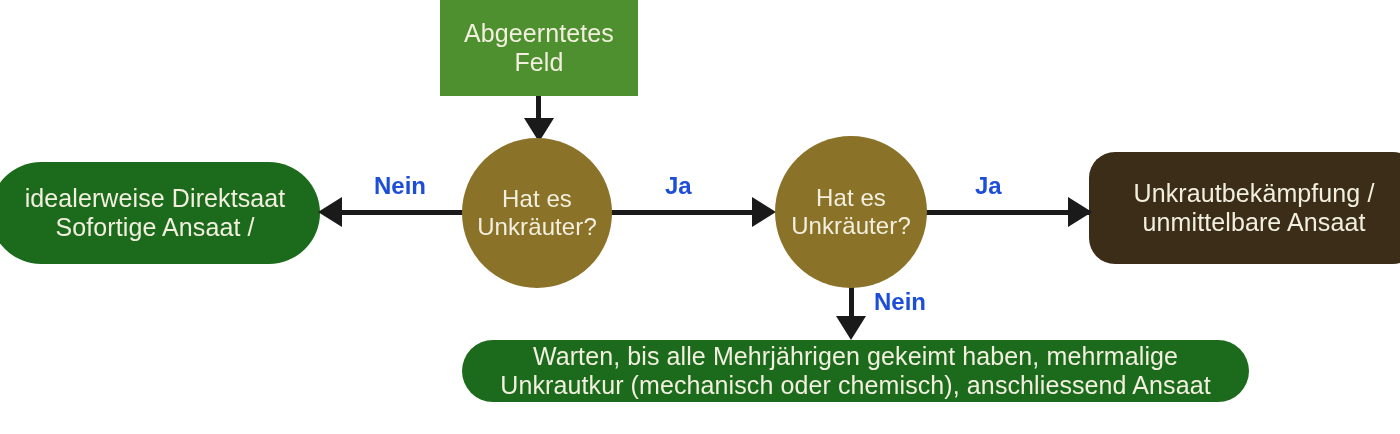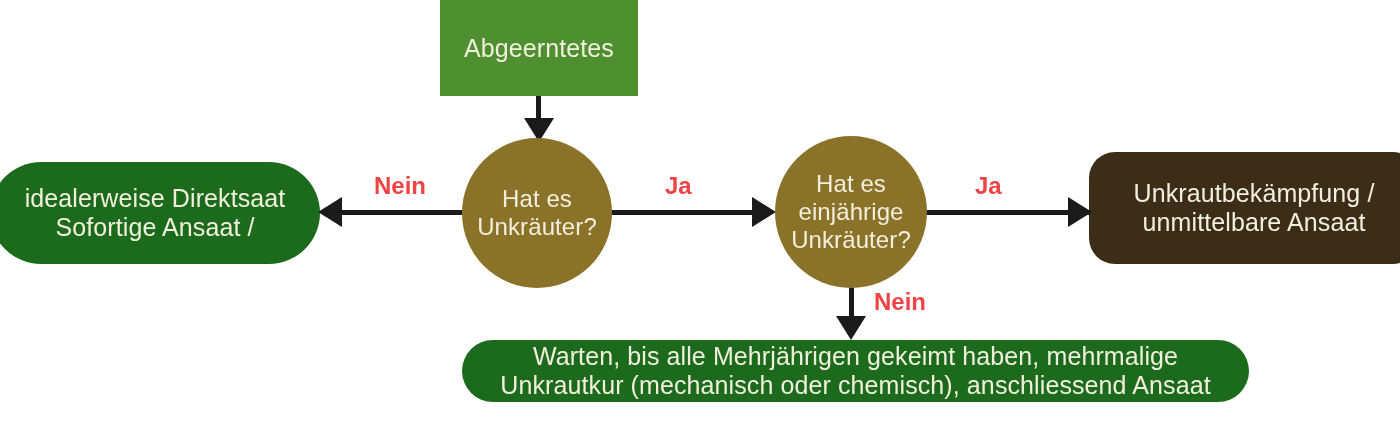--- a/index.html
+++ b/index.html
@@ -120,21 +120,21 @@
     border-left: 24px solid #1a1a1a;
   }
   .arrow-left {
     border-top: 15px solid transparent;
     border-bottom: 15px solid transparent;
     border-right: 24px solid #1a1a1a;
   }
 
   .edge-label {
     position: absolute;
-    color: #ef4444;
+    color: #1d4ed8;
     font-size: 24px;
     font-weight: bold;
     white-space: nowrap;
     z-index: 4;
   }
 </style>
 </head>
 <body>
 
 <div id="canvas">
@@ -158,34 +158,34 @@
 
   <div class="edge-label" style="left:665px; top:172px;">Ja</div>
 
   <div class="edge-label" style="left:975px; top:172px;">Ja</div>
 
   <div class="edge-label" style="left:874px; top:288px;">Nein</div>
 
   <div class="node box-start">
     <div>
       <div>Abgeerntetes</div>
+      <div>Feld</div>
     </div>
   </div>
 
   <div class="node circle circle-1">
     <div>
       <div>Hat es</div>
       <div>Unkräuter?</div>
     </div>
   </div>
 
   <div class="node circle circle-2">
     <div>
       <div>Hat es</div>
-      <div>einjährige</div>
       <div>Unkräuter?</div>
     </div>
   </div>
 
   <div class="node pill-green pill-left">
     <div>
       <div>idealerweise Direktsaat</div>
       <div>Sofortige Ansaat /</div>
     </div>
   </div>

